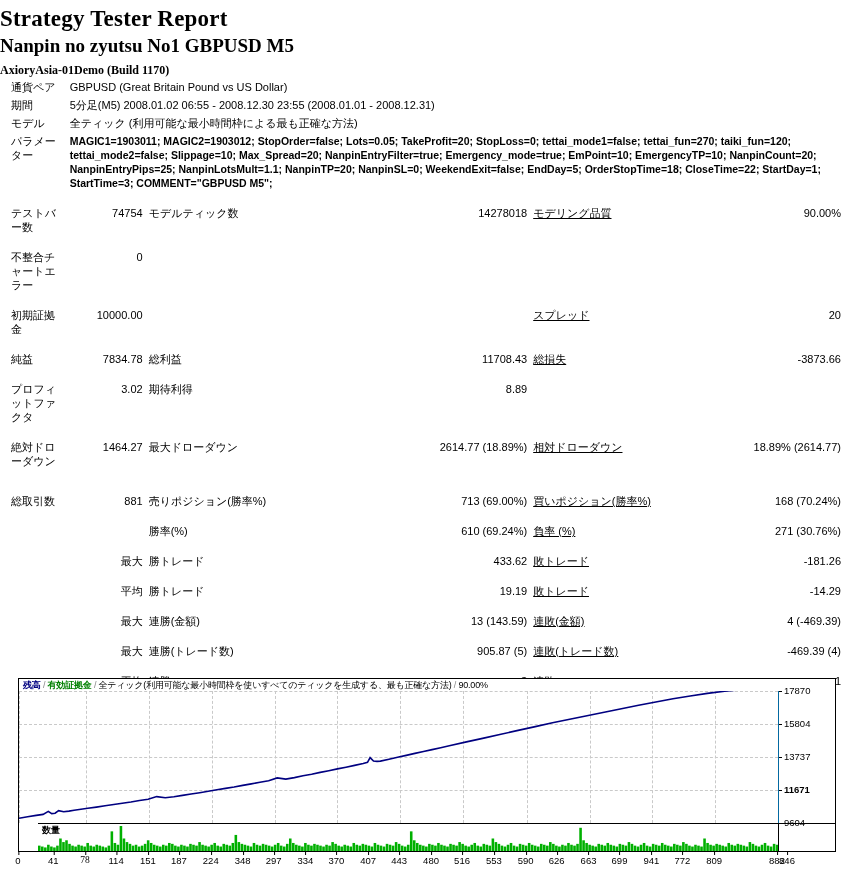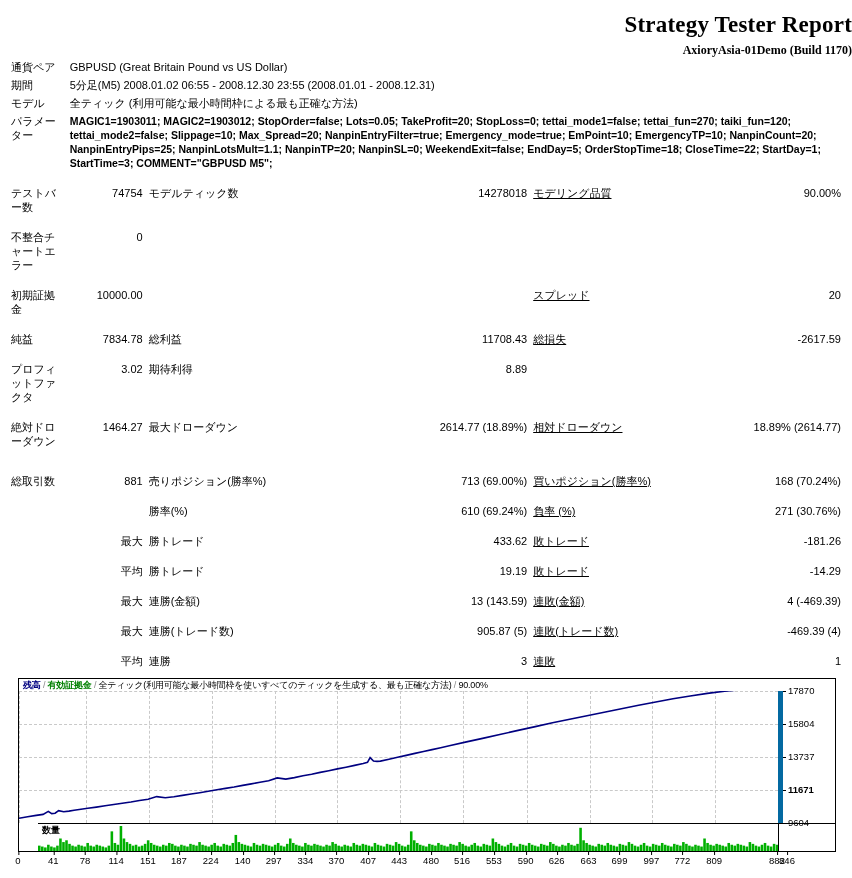--- a/index.html
+++ b/index.html
@@ -17,22 +17,22 @@
   }
   .page {
     width: 852px;
     height: 878px;
     position: relative;
     box-sizing: border-box;
   }
 
   
   .titles {
-    text-align: right;
-    padding-top: 12px;
+    text-align: left;
+    padding-top: 6px;
   }
   .title-main {
     font-family: "Liberation Serif", "DejaVu Serif", serif;
     font-weight: bold;
     font-size: 23px;
     line-height: 26px;
     letter-spacing: 0.2px;
   }
   .title-sub {
     font-family: "Liberation Serif", "DejaVu Serif", serif;
@@ -117,21 +117,21 @@
   }
   .plot-inner {
     position: absolute;
     left: 0; right: 57px; top: 0; bottom: 0;
     overflow: hidden;
   }
   .yaxis {
     position: absolute;
     right: 0; top: 0; bottom: 0;
     width: 57px;
-    border-left: 5px solid #0369a1;
+    border-left: 1px solid #0369a1;
     box-sizing: border-box;
   }
   .ytick {
     position: absolute;
     left: 5px;
     font-size: 9.5px;
     line-height: 10px;
     color: #000000;
     transform: translateY(-50%);
     white-space: nowrap;
@@ -211,20 +211,21 @@
     background: #000000;
   }
 </style>
 </head>
 <body>
 
 <div class="page">
 
   <div class="titles">
     <div class="title-main">Strategy Tester Report</div>
+    <div class="title-sub">Nanpin no zyutsu No1 GBPUSD M5</div>
     <div class="title-server">AxioryAsia-01Demo (Build 1170)</div>
   </div>
 
   <table class="report">
     <colgroup>
       <col class="c-label">
         <col class="c-val1">
         <col class="c-mid">
       <col class="c-val2">
         <col class="c-mid2">
@@ -290,21 +291,21 @@
       <tr class="rowspace">
           <td colspan="6"></td>
         </tr>
 
       <tr>
         <td class="c-label">純益</td>
         <td class="c-val1">7834.78</td>
         <td class="c-mid">総利益</td>
         <td class="c-val2">11708.43</td>
         <td class="c-mid2">総損失</td>
-        <td class="c-val3">-2617.59</td>
+        <td class="c-val3">-3873.66</td>
       </tr>
 
       <tr class="rowspace">
           <td colspan="6"></td>
         </tr>
 
       <tr>
         <td class="c-label wrap-label">プロフィットファクタ</td>
         <td class="c-val1">3.02</td>
         <td class="c-mid">期待利得</td>
@@ -720,39 +721,39 @@
               <rect x="755.98" y="19.86" width="2.57" height="7.14" fill="#00b000"></rect>
             </svg>
           </div>
         <div class="vol-right"></div>
       </div>
     </div>
 
     <div class="xaxis" id="xaxis">
         <div class="xtick" style="left: 0px;">0</div>
         <div class="xtick" style="left: 35.2823px;">41</div>
-        <div class="xtick" style="left: 67.1224px;">78</div>
+        <div class="xtick" style="left: 67.1224px; font-family: Liberation Serif, serif;">78</div>
         <div class="xtick" style="left: 98.102px;">114</div>
         <div class="xtick" style="left: 129.942px;">151</div>
         <div class="xtick" style="left: 160.922px;">187</div>
         <div class="xtick" style="left: 192.762px;">224</div>
-        <div class="xtick" style="left: 224.602px;">140</div>
+        <div class="xtick" style="left: 224.602px;">348</div>
         <div class="xtick" style="left: 255.582px;">297</div>
         <div class="xtick" style="left: 287.422px;">334</div>
         <div class="xtick" style="left: 318.401px;">370</div>
         <div class="xtick" style="left: 350.241px;">407</div>
         <div class="xtick" style="left: 381.221px;">443</div>
         <div class="xtick" style="left: 413.061px;">480</div>
         <div class="xtick" style="left: 444.041px;">516</div>
         <div class="xtick" style="left: 475.881px;">553</div>
         <div class="xtick" style="left: 507.721px;">590</div>
         <div class="xtick" style="left: 538.701px;">626</div>
         <div class="xtick" style="left: 570.541px;">663</div>
         <div class="xtick" style="left: 601.52px;">699</div>
-        <div class="xtick" style="left: 633.361px;">997</div>
+        <div class="xtick" style="left: 633.361px;">941</div>
         <div class="xtick" style="left: 664.34px;">772</div>
         <div class="xtick" style="left: 696.18px;">809</div>
         <div class="xtick" style="left: 769px;">846</div>
         <div class="xtick" style="left: 759px;">882</div>
       </div>
   </div>
 
 </div>
 
 </body></html>

